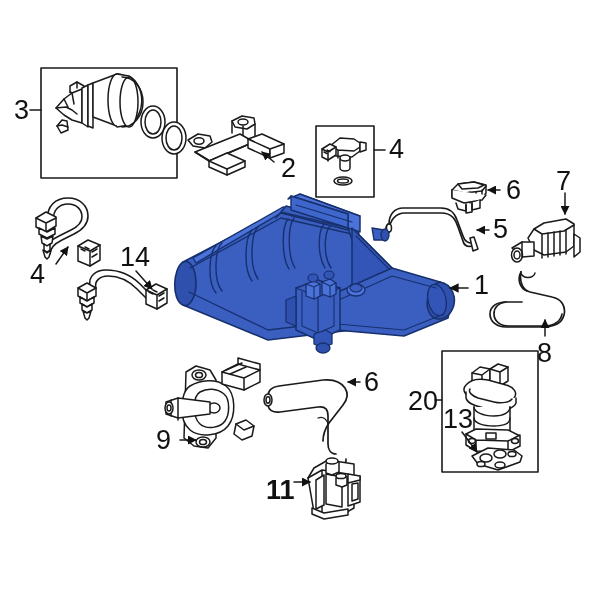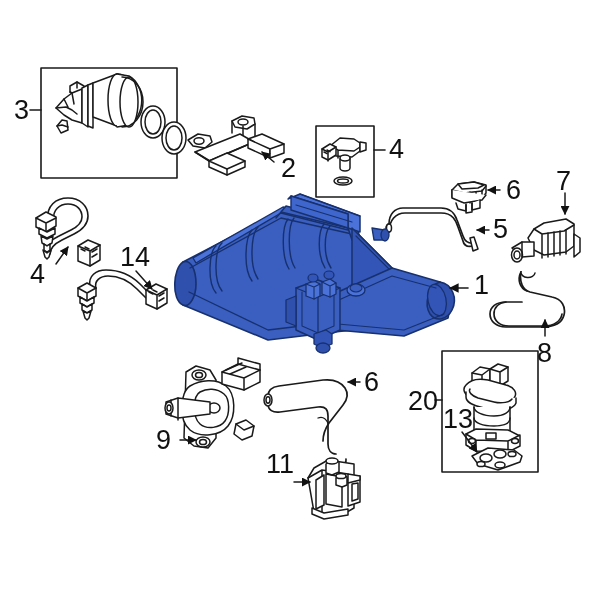--- a/index.html
+++ b/index.html
@@ -355,19 +355,19 @@
   <div class="callout" style="left:474px;top:272px;">1</div>
   <div class="callout" style="left:281px;top:155px;">2</div>
   <div class="callout" style="left:14px;top:97px;">3</div>
   <div class="callout" style="left:389px;top:136px;">4</div>
   <div class="callout" style="left:493px;top:216px;">5</div>
   <div class="callout" style="left:506px;top:177px;">6</div>
   <div class="callout" style="left:556px;top:168px;">7</div>
   <div class="callout" style="left:537px;top:340px;">8</div>
   <div class="callout" style="left:156px;top:427px;">9</div>
   <div class="callout" style="left:364px;top:369px;">6</div>
-  <div class="callout" style="left:266px;top:451px;">11</div>
+  <div class="callout" style="left:266px;top:477px;font-weight:bold;">11</div>
   <div class="callout" style="left:408px;top:388px;">20</div>
   <div class="callout" style="left:443px;top:406px;">13</div>
   <div class="callout" style="left:120px;top:244px;">14</div>
   <div class="callout" style="left:30px;top:261px;">4</div>
 
 </div>
 
 </body></html>

